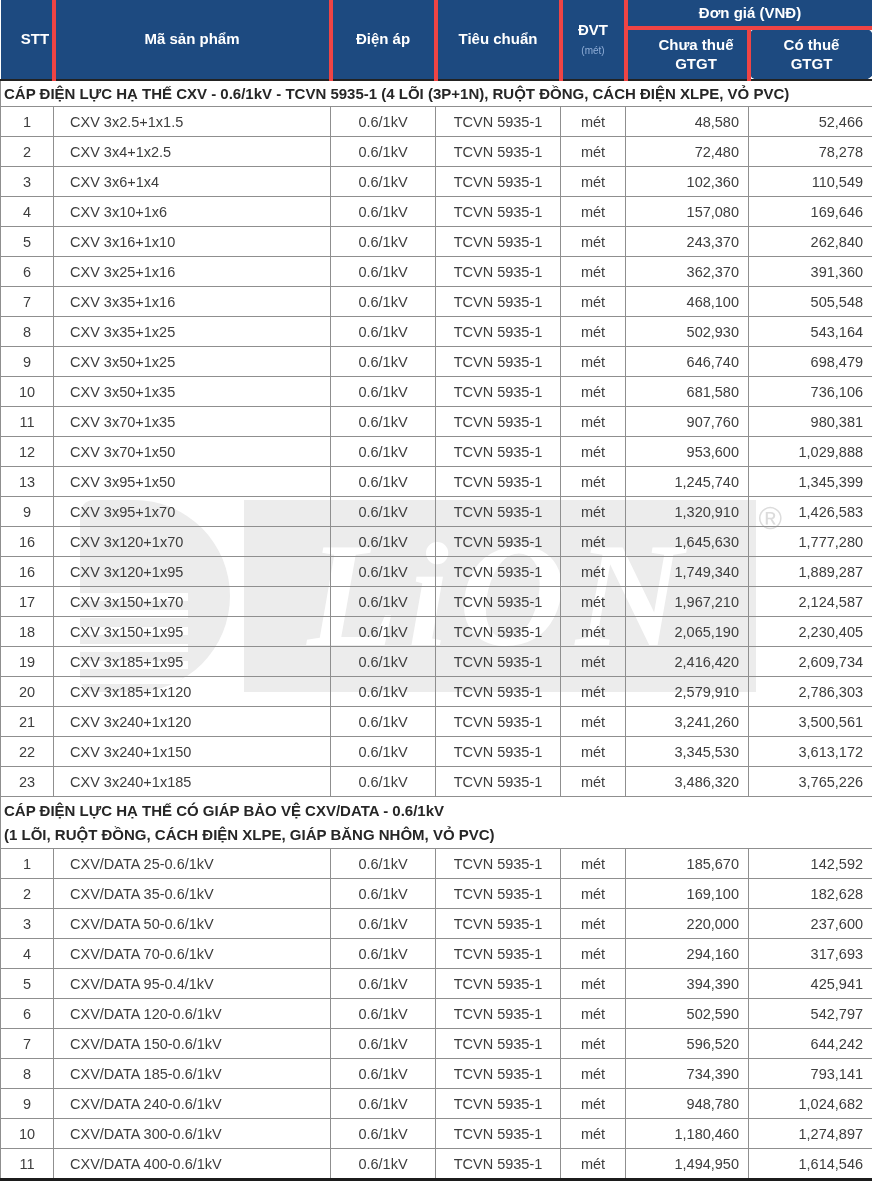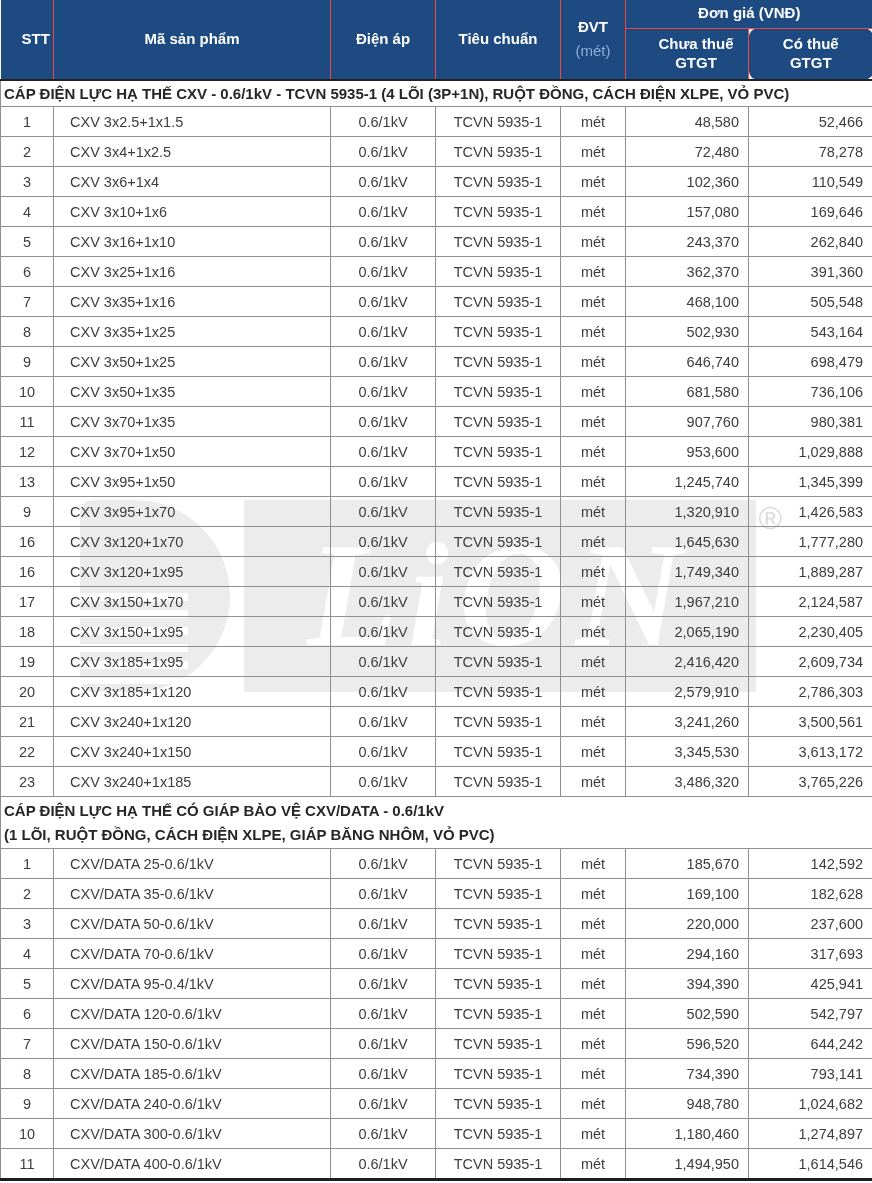--- a/index.html
+++ b/index.html
@@ -46,32 +46,32 @@
   table{
     border-collapse:collapse;table-layout:fixed;width:872px;
     position:relative;z-index:1;
   }
   col.w-stt{width:53px;}  col.w-code{width:277px;} col.w-volt{width:105px;}
   col.w-std{width:125px;} col.w-unit{width:65px;}  col.w-ex{width:123px;}
   col.w-inc{width:124px;}
 
   thead th{
     background:var(--header-bg);color:var(--header-text);
-    border:1px solid #ef4444;font-size:15px;font-weight:bold;
+    border:4px solid #ef4444;font-size:15px;font-weight:bold;
     padding:2px;line-height:1.25;vertical-align:middle;text-align:center;
   }
   thead tr:first-child{height:28px;}
   thead tr:nth-child(2){height:52px;}
   thead tr:first-child th{border-top:none;}
   thead th:first-child{border-left:none;padding-left:20px;}
   thead tr:first-child th:last-child{border-right:none;}
   thead tr:nth-child(2) th:last-child{border-right:none;border-radius:9px;}
   th.dark-bottom{border-bottom:2px solid var(--dark-line);}
   .two-line{white-space:pre-line;}
-  .unit-sub{display:block;font-weight:normal;font-size:15px;color:var(--unit-sub);margin-top:5px;}
+  .unit-sub{display:block;font-weight:normal;font-size:10px;color:var(--unit-sub);margin-top:5px;}
 
   tbody td{
     border:1px solid var(--grid);height:29px;padding:0 8px;
     font-size:14.5px;color:var(--body-text);background:transparent;
     vertical-align:middle;overflow:hidden;white-space:nowrap;
   }
   td.section-title{
     font-weight:bold;color:var(--section-text);font-size:15px;
     text-align:left;padding-left:3px;white-space:pre-line;line-height:1.55;
   }

